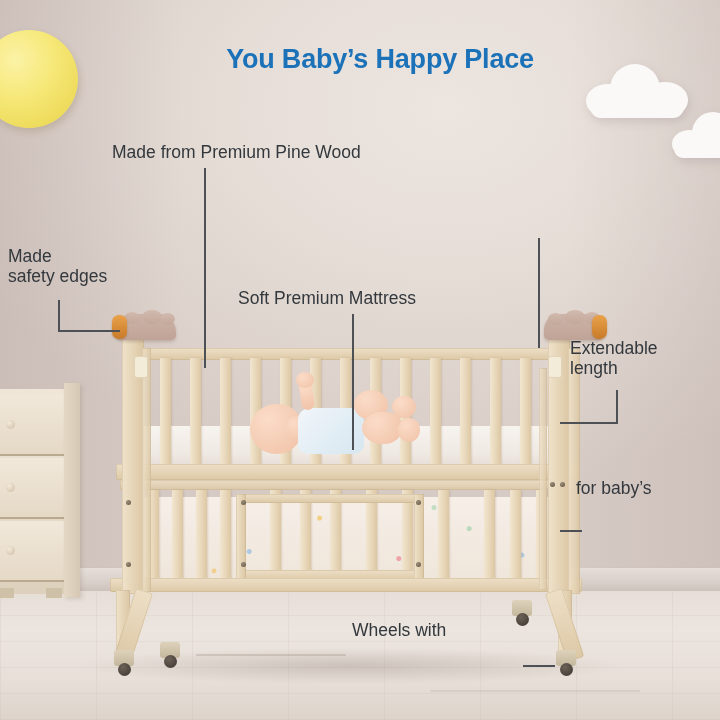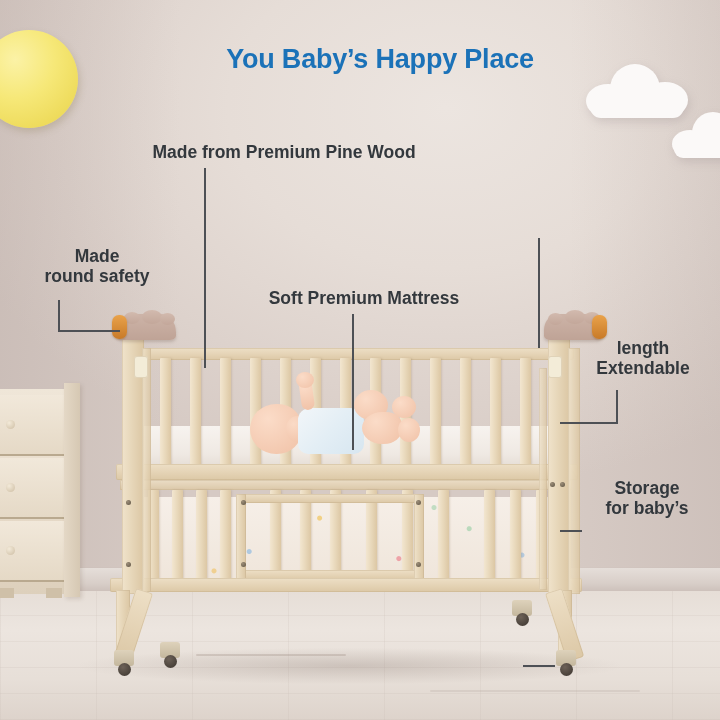--- a/index.html
+++ b/index.html
@@ -164,22 +164,22 @@
     position:absolute;
     background:linear-gradient(135deg,#f2f6f9 0%, #e3eef5 50%, #d7e6f0 100%);
   }
 
   
   .title{
     position:absolute;width:100%;text-align:center;
     font-size:27px;font-weight:bold;letter-spacing:-.2px;padding-left:20px;
   }
   .label{
-    position:absolute;font-size:17.5px;font-weight:bold;line-height:1.16;
-    color:#33383d;text-align:center;
+    position:absolute;font-size:17.5px;font-weight:normal;line-height:1.16;
+    color:#33383d;text-align:left;
   }
   .leader{position:absolute;}
   .leader i{position:absolute;display:block;background:#4d5055;}
   .lv{width:1.6px;}
   .lh{height:1.6px;}
 </style>
 </head>
 <body>
 
 <div id="scene">
@@ -367,50 +367,50 @@
   <div class="leader" style="left:204px;top:168px;width:4px;height:200px;">
     <i class="lv" style="left:0;top:0;height:200px;"></i>
   </div>
 
   <div class="leader" style="left:538px;top:238px;width:4px;height:110px;">
     <i class="lv" style="left:0;top:0;height:110px;"></i>
   </div>
 
   <div class="label" style="left:8px;top:246px;width:178px;">
     <div>Made</div>
-    <div>round safety</div>
+    <div>safety edges</div>
   </div>
   <div class="leader" style="left:58px;top:300px;width:62px;height:32px;">
     <i class="lv" style="left:0;top:0;height:32px;"></i>
     <i class="lh" style="left:0;top:30px;width:62px;"></i>
   </div>
 
   <div class="label" style="left:238px;top:288px;width:252px;">
     <span>Soft Premium Mattress</span>
   </div>
   <div class="leader" style="left:352px;top:314px;width:4px;height:136px;">
     <i class="lv" style="left:0;top:0;height:136px;"></i>
   </div>
 
   <div class="label" style="left:570px;top:338px;width:146px;">
+    <div>Extendable</div>
     <div>length</div>
-    <div>Extendable</div>
   </div>
   <div class="leader" style="left:560px;top:390px;width:58px;height:36px;">
     <i class="lv" style="left:56px;top:0;height:34px;"></i>
     <i class="lh" style="left:0;top:32px;width:58px;"></i>
   </div>
 
   <div class="label" style="left:576px;top:478px;width:142px;">
-    <div>Storage</div>
     <div>for baby’s</div>
   </div>
   <div class="leader" style="left:560px;top:530px;width:22px;height:4px;">
     <i class="lh" style="left:0;top:0;width:22px;"></i>
   </div>
 
   <div class="label" style="left:352px;top:620px;width:170px;">
+    <div>Wheels with</div>
   </div>
   <div class="leader" style="left:523px;top:665px;width:32px;height:4px;">
     <i class="lh" style="left:0;top:0;width:32px;"></i>
   </div>
 
 </div>
 
 </body></html>

